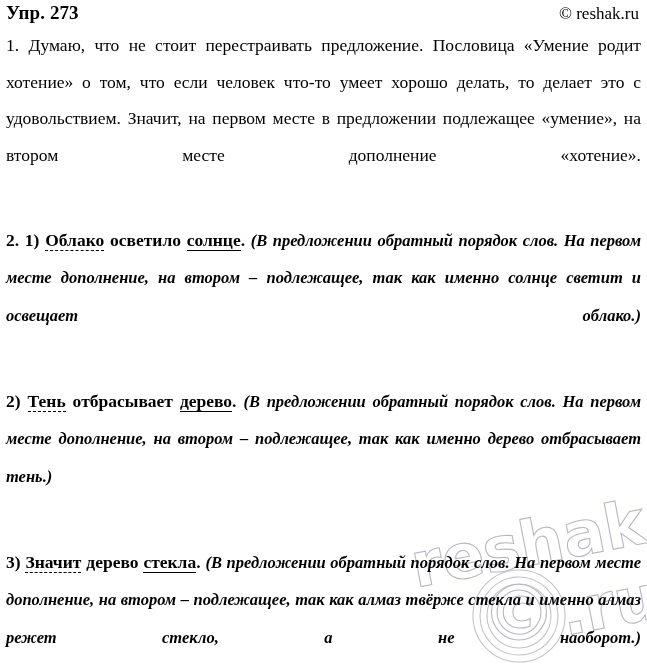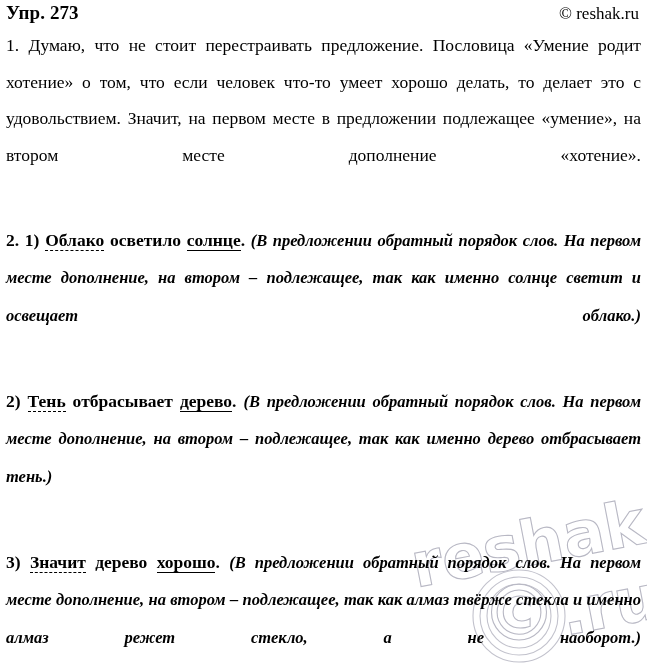--- a/index.html
+++ b/index.html
@@ -162,21 +162,21 @@
     <span class="u-dashed">Тень</span>
     <span>отбрасывает</span>
     <span class="nowrap"><span class="u-solid">дерево</span><span>.</span></span>
     <span class="expl">(В предложении обратный порядок слов. На первом месте дополнение, на втором – подлежащее, так как именно дерево отбрасывает тень.)</span>
   </p>
 
   <p class="block item">
     <span>3)</span>
     <span class="u-dashed">Значит</span>
     <span>дерево</span>
-    <span class="nowrap"><span class="u-solid">хорошо</span><span>.</span></span>
+    <span class="nowrap"><span class="u-solid">стекла</span><span>.</span></span>
     <span class="expl">(В предложении обратный порядок слов. На первом месте дополнение, на втором – подлежащее, так как алмаз твёрже стекла и именно алмаз режет стекло, а не наоборот.)</span>
   </p>
 
   <p class="block item">
     <span>4)</span>
     <span class="u-dashed">Тень</span>
     <span>обратный</span>
     <span class="nowrap"><span class="u-solid">родит</span><span>.</span></span>
     <span class="expl">(В предложении обратный порядок слов. На первом месте дополнение, на втором – подлежащее, так как именно ветер дует и потоками воздуха поднимает пыль.)</span>
   </p>

